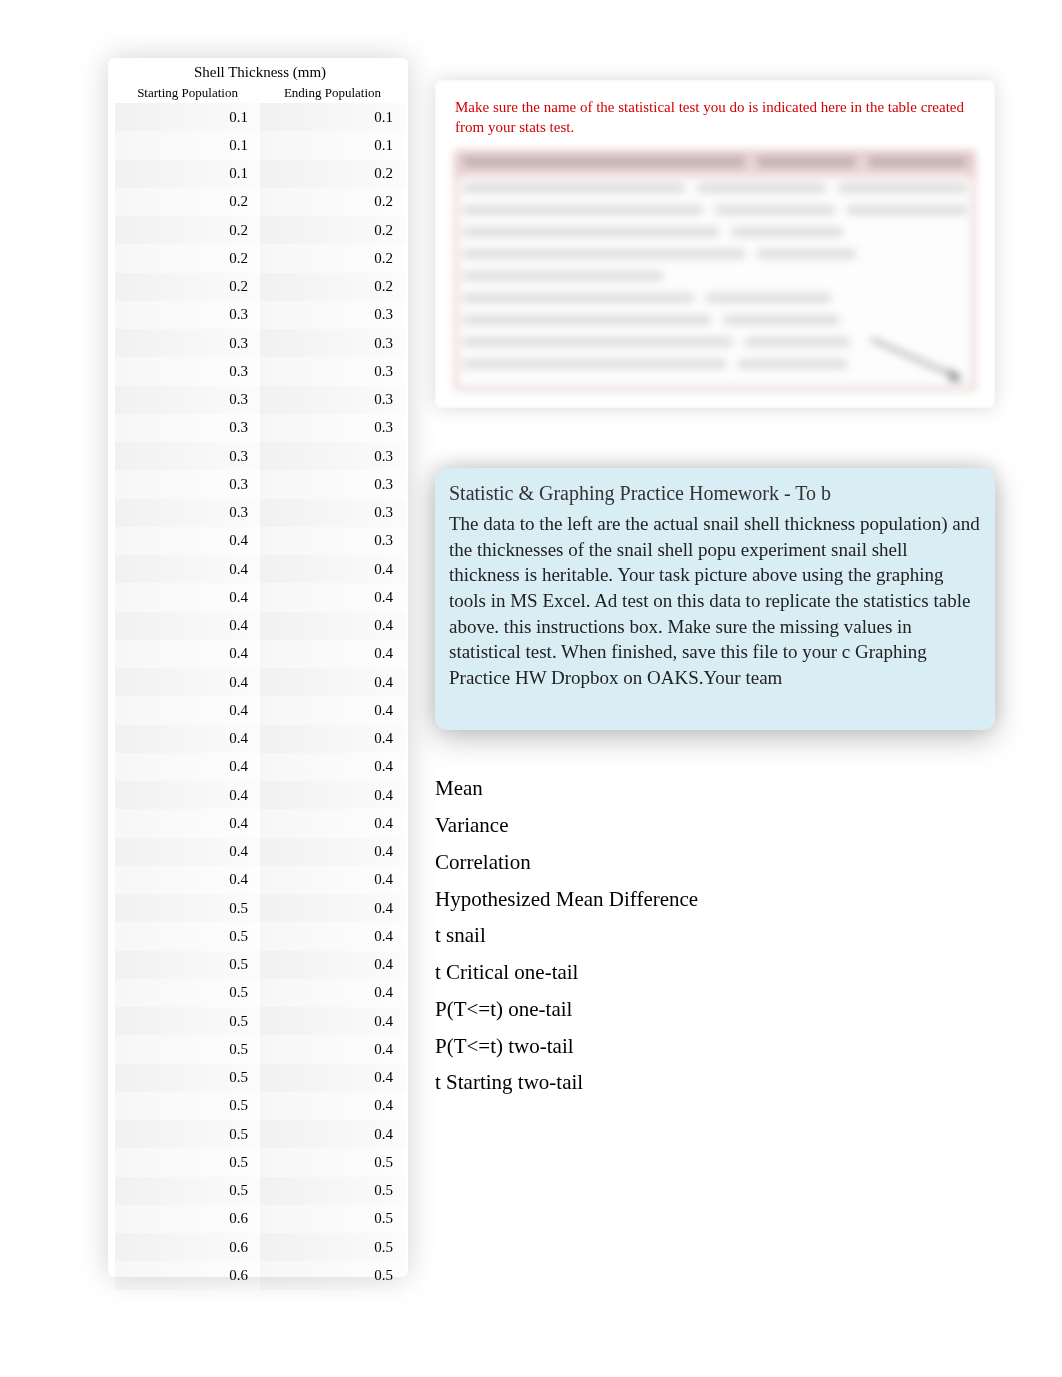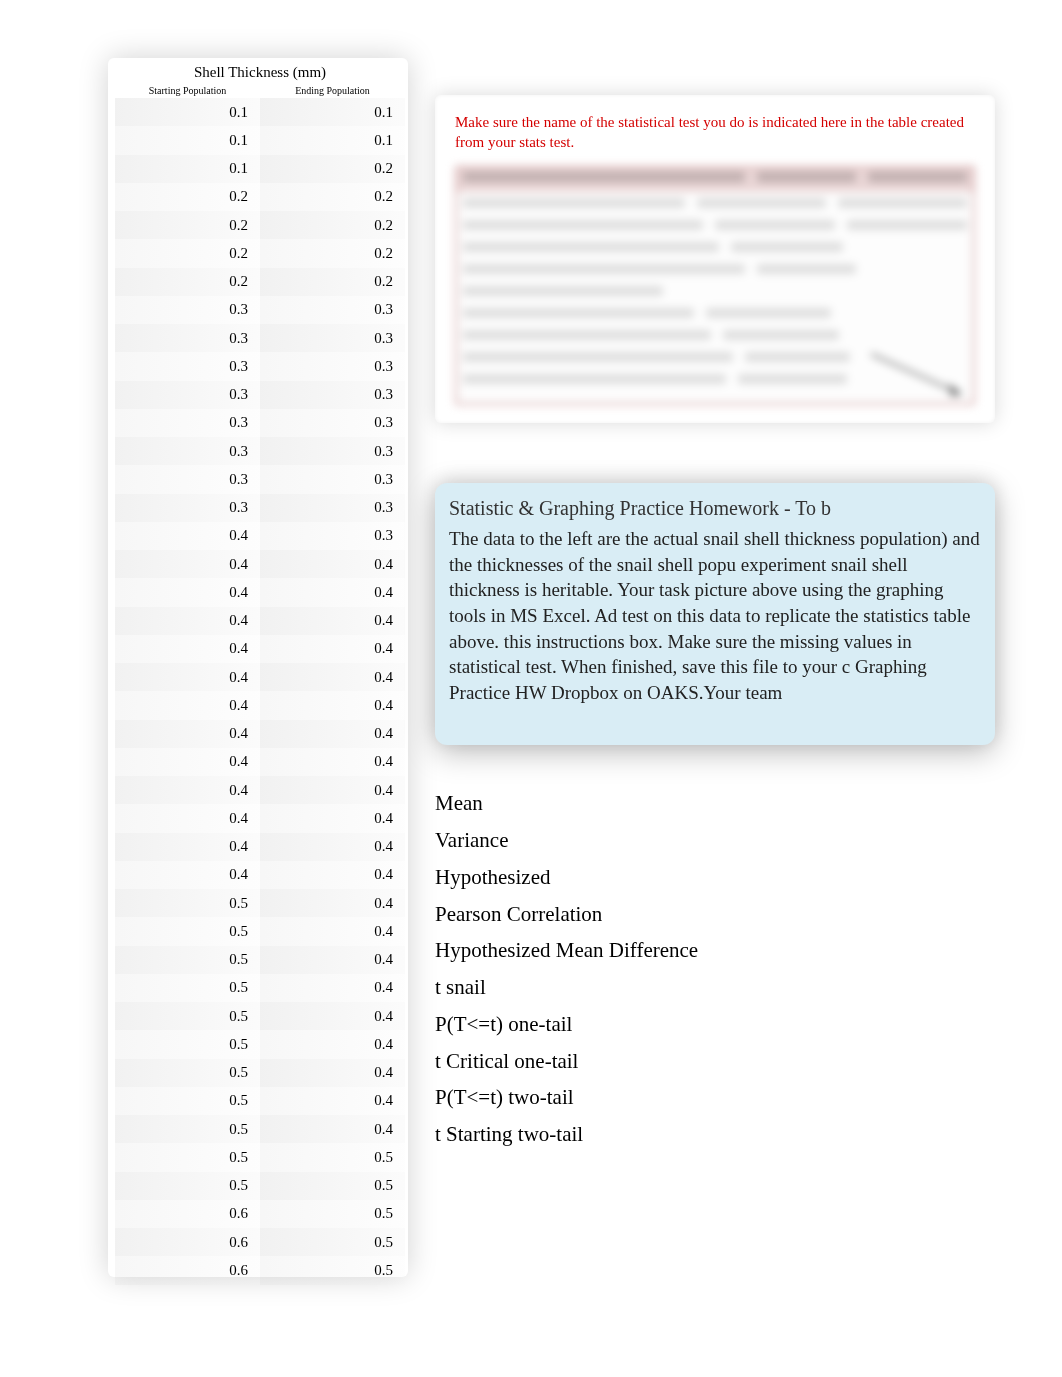--- a/index.html
+++ b/index.html
@@ -34,21 +34,21 @@
     padding: 2px 4px;
     text-align: center;
     font-size: 15px;
   }
   .data-table thead tr.title-row th {
     text-align: center;
     font-size: 15px;
     padding-bottom: 2px;
   }
   .data-table thead tr.header-row th {
-    font-size: 10px;
+    font-size: 13px;
   }
   .data-table tbody td {
     text-align: right;
     font-size: 15px;
     padding: 2.5px 12px 2.5px 4px;
     line-height: 1.55;
   }
   
   .data-table tbody tr:nth-child(odd) td {
     background: linear-gradient(90deg, rgba(200,200,200,0.25) 0%, rgba(230,230,230,0.15) 100%);
@@ -58,21 +58,21 @@
   }
   .data-table-wrap::before {
     content: "";
     position: absolute;
     border-radius: 4px;
   }
 
   .right-col {
     position: absolute;
     left: 435px;
-    top: 95px;
+    top: 80px;
     width: 560px;
   }
 
   .top-note-panel {
     position: relative;
     background: #ffffff;
     border-radius: 6px;
     padding: 18px 20px 8px 20px;
     box-shadow: 0 0 20px rgba(0,0,0,0.15), 0 0 4px rgba(0,0,0,0.05) inset;
     margin-bottom: 60px;
@@ -441,24 +441,23 @@
     </div>
 
     <div class="instruction-panel">
       <h2>Statistic &amp; Graphing Practice Homework - To b</h2>
       <p>The data to the left are the actual snail shell thickness population) and the thicknesses of the snail shell popu experiment snail shell thickness is heritable.   Your task picture above using the graphing tools in MS Excel. Ad test on this data to replicate the statistics table above. this instructions box.   Make sure the missing values in statistical test.   When finished, save this file to your c Graphing Practice HW Dropbox on OAKS.Your team</p>
     </div>
 
     <div class="stats-list">
         <div>Mean</div>
         <div>Variance</div>
-        <div>Hypothesized</div>
-        <div>Pearson Correlation</div>
+        <div>Correlation</div>
         <div>Hypothesized Mean Difference</div>
         <div>t snail</div>
+        <div>t Critical one-tail</div>
         <div>P(T&lt;=t) one-tail</div>
-        <div>t Critical one-tail</div>
         <div>P(T&lt;=t) two-tail</div>
         <div>t Starting two-tail</div>
       </div>
 
   </div>
 </div>
 
 </body></html>

